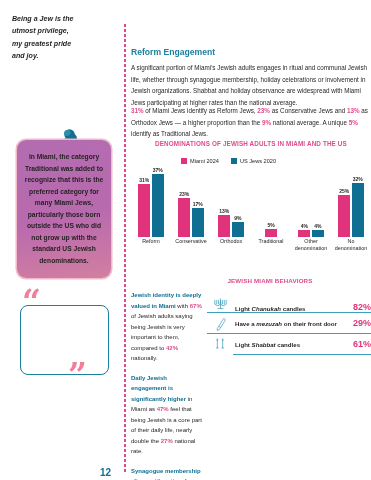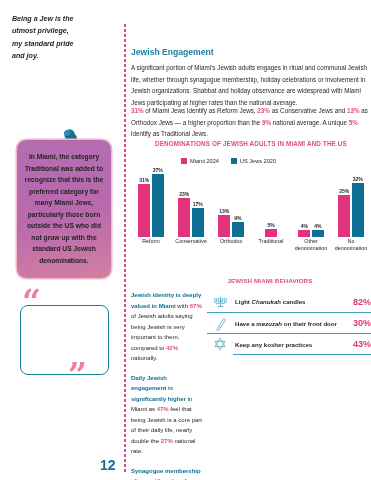--- a/index.html
+++ b/index.html
@@ -51,22 +51,22 @@
     font-style: italic; color: #231f20;
   }
   .qmark {
     position: absolute; font-size: 33px; line-height: 1; color: #ef7f9b;
     font-family: "DejaVu Serif", serif; font-weight: bold;
   }
   .qmark.open { left: 22px; top: 285px; }
   .qmark.close { left: 68px; top: 359px; }
 
   .page-num {
-    position: absolute; left: 100px; top: 457px;
-    font-size: 14px; font-weight: bold; color: #0e6f93;
+    position: absolute; left: 100px; top: 467px;
+    font-size: 10px; font-weight: bold; color: #0e6f93;
   }
 
   
   .divider {
     position: absolute; left: 124px; top: 24px; width: 2px; height: 450px;
     background-image: linear-gradient(#e0498c 55%, rgba(255,255,255,0) 0%);
     background-size: 2px 5px; background-repeat: repeat-y;
   }
 
   
@@ -131,21 +131,21 @@
   .insight { margin-bottom: 9px; }
   .insight p { font-size: 6px; line-height: 1.75; color: #231f20; }
   .ins-head { color: #0e6f93; font-weight: bold; }
 
   
   .behaviors { position: absolute; left: 76px; top: 291px; width: 164px; }
   .b-row {
     display: flex; align-items: center; height: 21px;
     border-top: 0.9px solid #3f9fbd;
   }
-  .b-row.first { border-top: none; }
+  .b-row.first { border-top: none; align-items: flex-end; }
   .b-icon { width: 26px; display: flex; align-items: center; justify-content: center; flex: 0 0 26px; }
   .b-label { flex: 1 1 auto; font-size: 6.1px; font-weight: bold; color: #231f20; padding-left: 2px; }
   .b-label i { font-style: italic; }
   .b-val { flex: 0 0 28px; text-align: right; font-size: 9px; font-weight: bold; color: #e0337b; }
   .b-sep { height: 0; border-top: 0.9px solid #3f9fbd; margin-left: 26px; }
 </style>
 </head>
 <body>
 
 <div class="page">
@@ -160,31 +160,31 @@
       <path d="M8.5 12.5 L6 16.5" stroke="#1b7f9e" stroke-width="1.1" fill="none"></path>
       <ellipse cx="16.5" cy="10" rx="4.4" ry="4.4" fill="#176f8c"></ellipse>
     </svg>
 
     <div class="note-card">
       <p>In Miami, the category Traditional was added to recognize that this is the preferred category for many Miami Jews, particularly those born outside the US who did not grow up with the standard US Jewish denominations.</p>
     </div>
 
     <div class="qmark open">“</div>
     <div class="quote-card"></div>
-    <div class="quote-text">Being a Jew is the utmost privilege, my standard pride and joy.</div>
+    <div class="quote-text">Being a Jew is the utmost privilege, my greatest pride and joy.</div>
     <div class="qmark close">”</div>
 
     <div class="page-num">12</div>
   </div>
 
   <div class="divider"></div>
 
   <div class="right-col">
 
-    <div class="sec-title">Jewish Engagement</div>
+    <div class="sec-title">Reform Engagement</div>
     <div class="body-p1">A significant portion of Miami's Jewish adults engages in ritual and communal Jewish life, whether through synagogue membership, holiday celebrations or involvement in Jewish organizations. Shabbat and holiday observance are widespread with Miami Jews participating at higher rates than the national average.</div>
     <div class="body-p2"><span class="pk">31%</span><span> of Miami Jews identify as Reform Jews, </span><span class="pk">23%</span><span> as Conservative Jews and </span><span class="pk">13%</span><span> as Orthodox Jews — a higher proportion than the </span><span class="pk">9%</span><span> national average. A unique </span><span class="pk">5%</span><span> identify as Traditional Jews.</span></div>
 
     <div class="chart-title">DENOMINATIONS OF JEWISH ADULTS IN MIAMI AND THE US</div>
 
     <div class="chart">
       <div class="legend">
           <div class="legend-item">
             <span class="legend-swatch" style="background: rgb(224, 51, 123);"></span>
             <span class="legend-label">Miami  2024</span>
@@ -295,30 +295,31 @@
         <div class="b-row">
           <div class="b-icon">
             <svg viewBox="0 0 24 24" width="15" height="15">
               <g stroke="#3f9fbd" stroke-width="1.1" fill="none">
                 <path d="M7 20l10-16 3 2-10 16-3.6 1z"></path>
                 <path d="M9.5 16.5l3 1.8"></path>
               </g>
             </svg>
           </div>
           <div class="b-label"><span>Have a </span><i>mezuzah</i><span> on their front door</span></div>
-          <div class="b-val">30%</div>
+          <div class="b-val">29%</div>
         </div>
         <div class="b-row">
           <div class="b-icon">
             <svg viewBox="0 0 24 24" width="16" height="16">
-              <g stroke="#3f9fbd" stroke-width="1.05" fill="none">
-                <path d="M12 3l7.5 13h-15z"></path>
-                <path d="M12 21L4.5 8h15z"></path>
+              <g stroke="#3f9fbd" stroke-width="1.1" fill="none">
+                <path d="M8 8v10M16 8v10"></path>
+                <path d="M6 18h4M14 18h4"></path>
+                <path d="M8 8q-1.6-2 0-4 1.6 2 0 4zM16 8q-1.6-2 0-4 1.6 2 0 4z"></path>
               </g>
             </svg>
           </div>
-          <div class="b-label"><span>Keep any kosher practices</span></div>
-          <div class="b-val">43%</div>
+          <div class="b-label"><span>Light </span><i>Shabbat</i><span> candles</span></div>
+          <div class="b-val">61%</div>
         </div>
         <div class="b-sep"></div>
       </div>
   </div>
 </div>
 
 </body></html>

